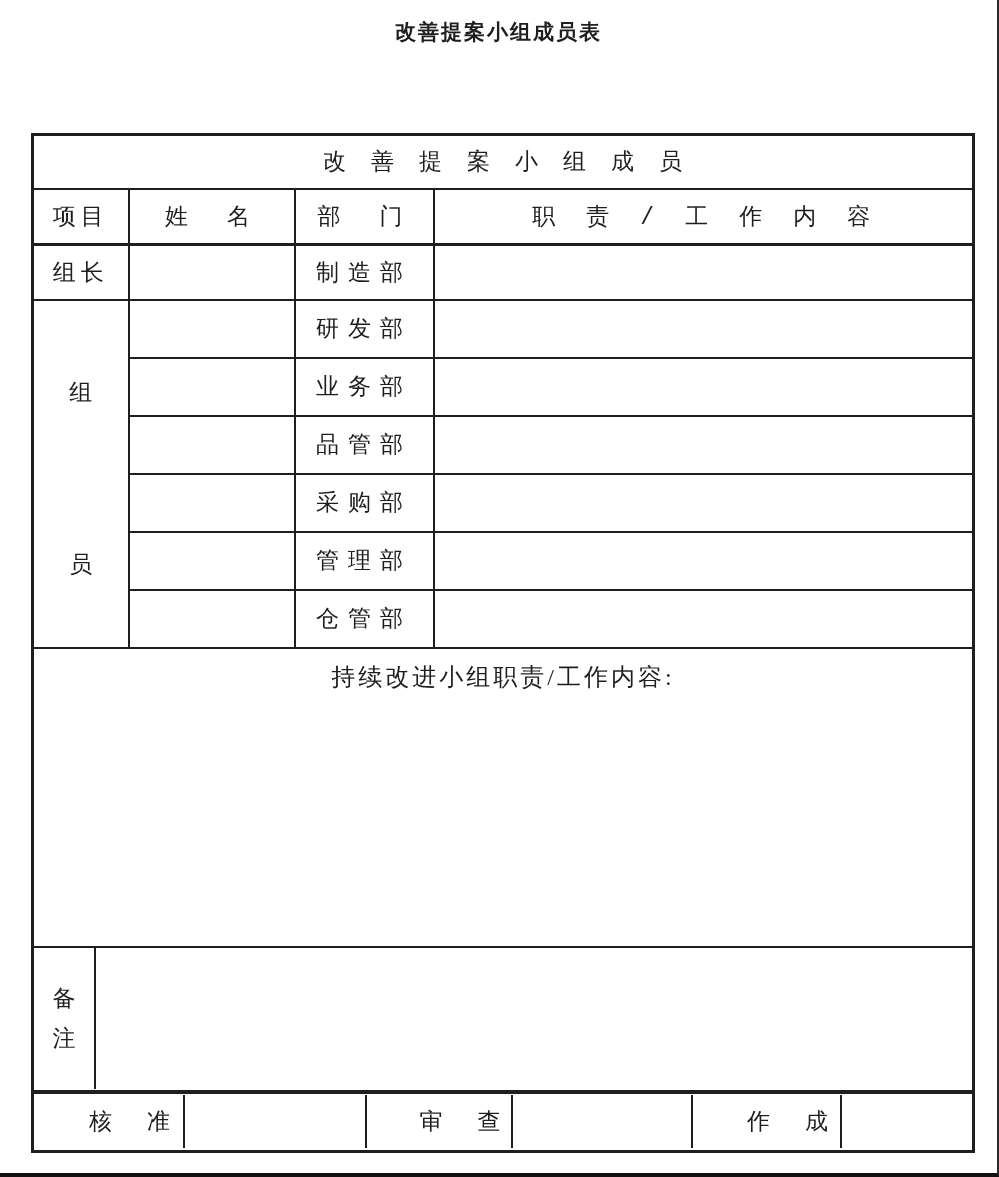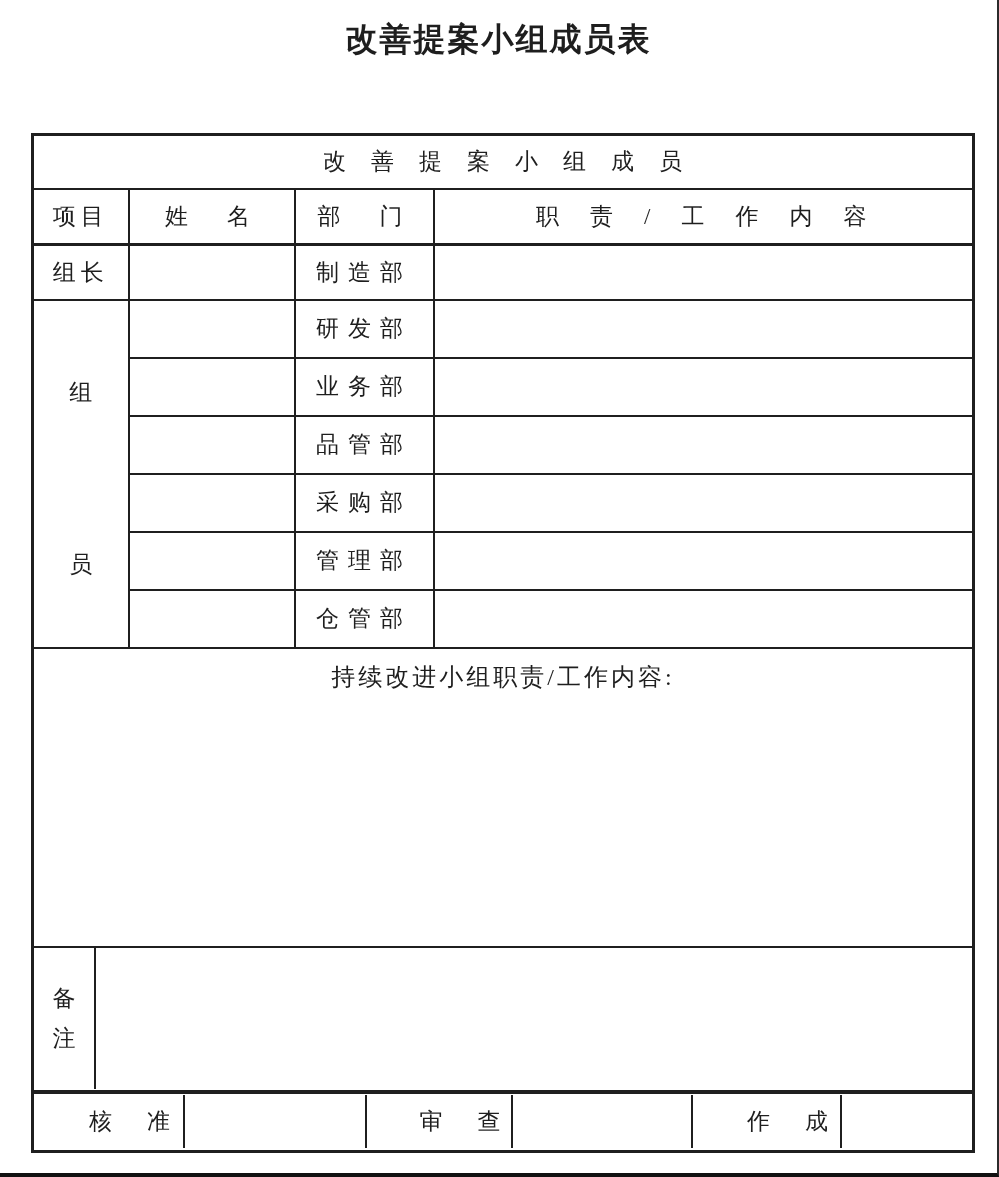--- a/index.html
+++ b/index.html
@@ -11,21 +11,21 @@
     box-sizing:border-box;
     border-right:2px solid #2b2b2b;
     border-bottom:4px solid #111111;
     font-family:"Liberation Serif","DejaVu Serif",serif;
     color:#1e1e1e;
     overflow:hidden;
   }
   .doc-title{
     position:absolute;top:18px;left:0;right:0;
     text-align:center;
-    font-size:32px;font-weight:bold;
+    font-size:21px;font-weight:bold;
     letter-spacing:2px;
   }
   table.form{
     position:absolute;left:31px;top:133px;
     width:944px;
     border-collapse:collapse;
     table-layout:fixed;
     background:#ffffff;
   }
   table.form,table.form td{border:2px solid #1f1f1f;}
@@ -40,21 +40,21 @@
   tr.r-cols{height:56px;margin-left:20px;}
   tr.r-cols td{border-bottom-width:3px;}
   tr.r-leader{height:55px;}
   tr.r-member{height:58px;}
   tr.r-duty{height:299px;}
   tr.r-remark{height:145px;}
   tr.r-footer{height:60px;}
   .form-header{letter-spacing:1px;}
   .c-item{letter-spacing:5px;}
   .c-spaced{letter-spacing:8px;}
-  .c-duty{letter-spacing:4px;}
+  .c-duty{letter-spacing:4px;font-family:Liberation Mono, monospace;}
   .role-label{letter-spacing:5px;}
   .dept-cell{letter-spacing:9px;}
   .role-merged{position:relative;}
   .role-merged span{position:absolute;left:0;right:0;text-align:center;}
   .role-top{top:76px;}
   .role-bottom{top:248px;}
   .duty-cell{
     vertical-align:top;text-align:center;
     padding:12px 8px;
     font-size:24px;letter-spacing:3px;

